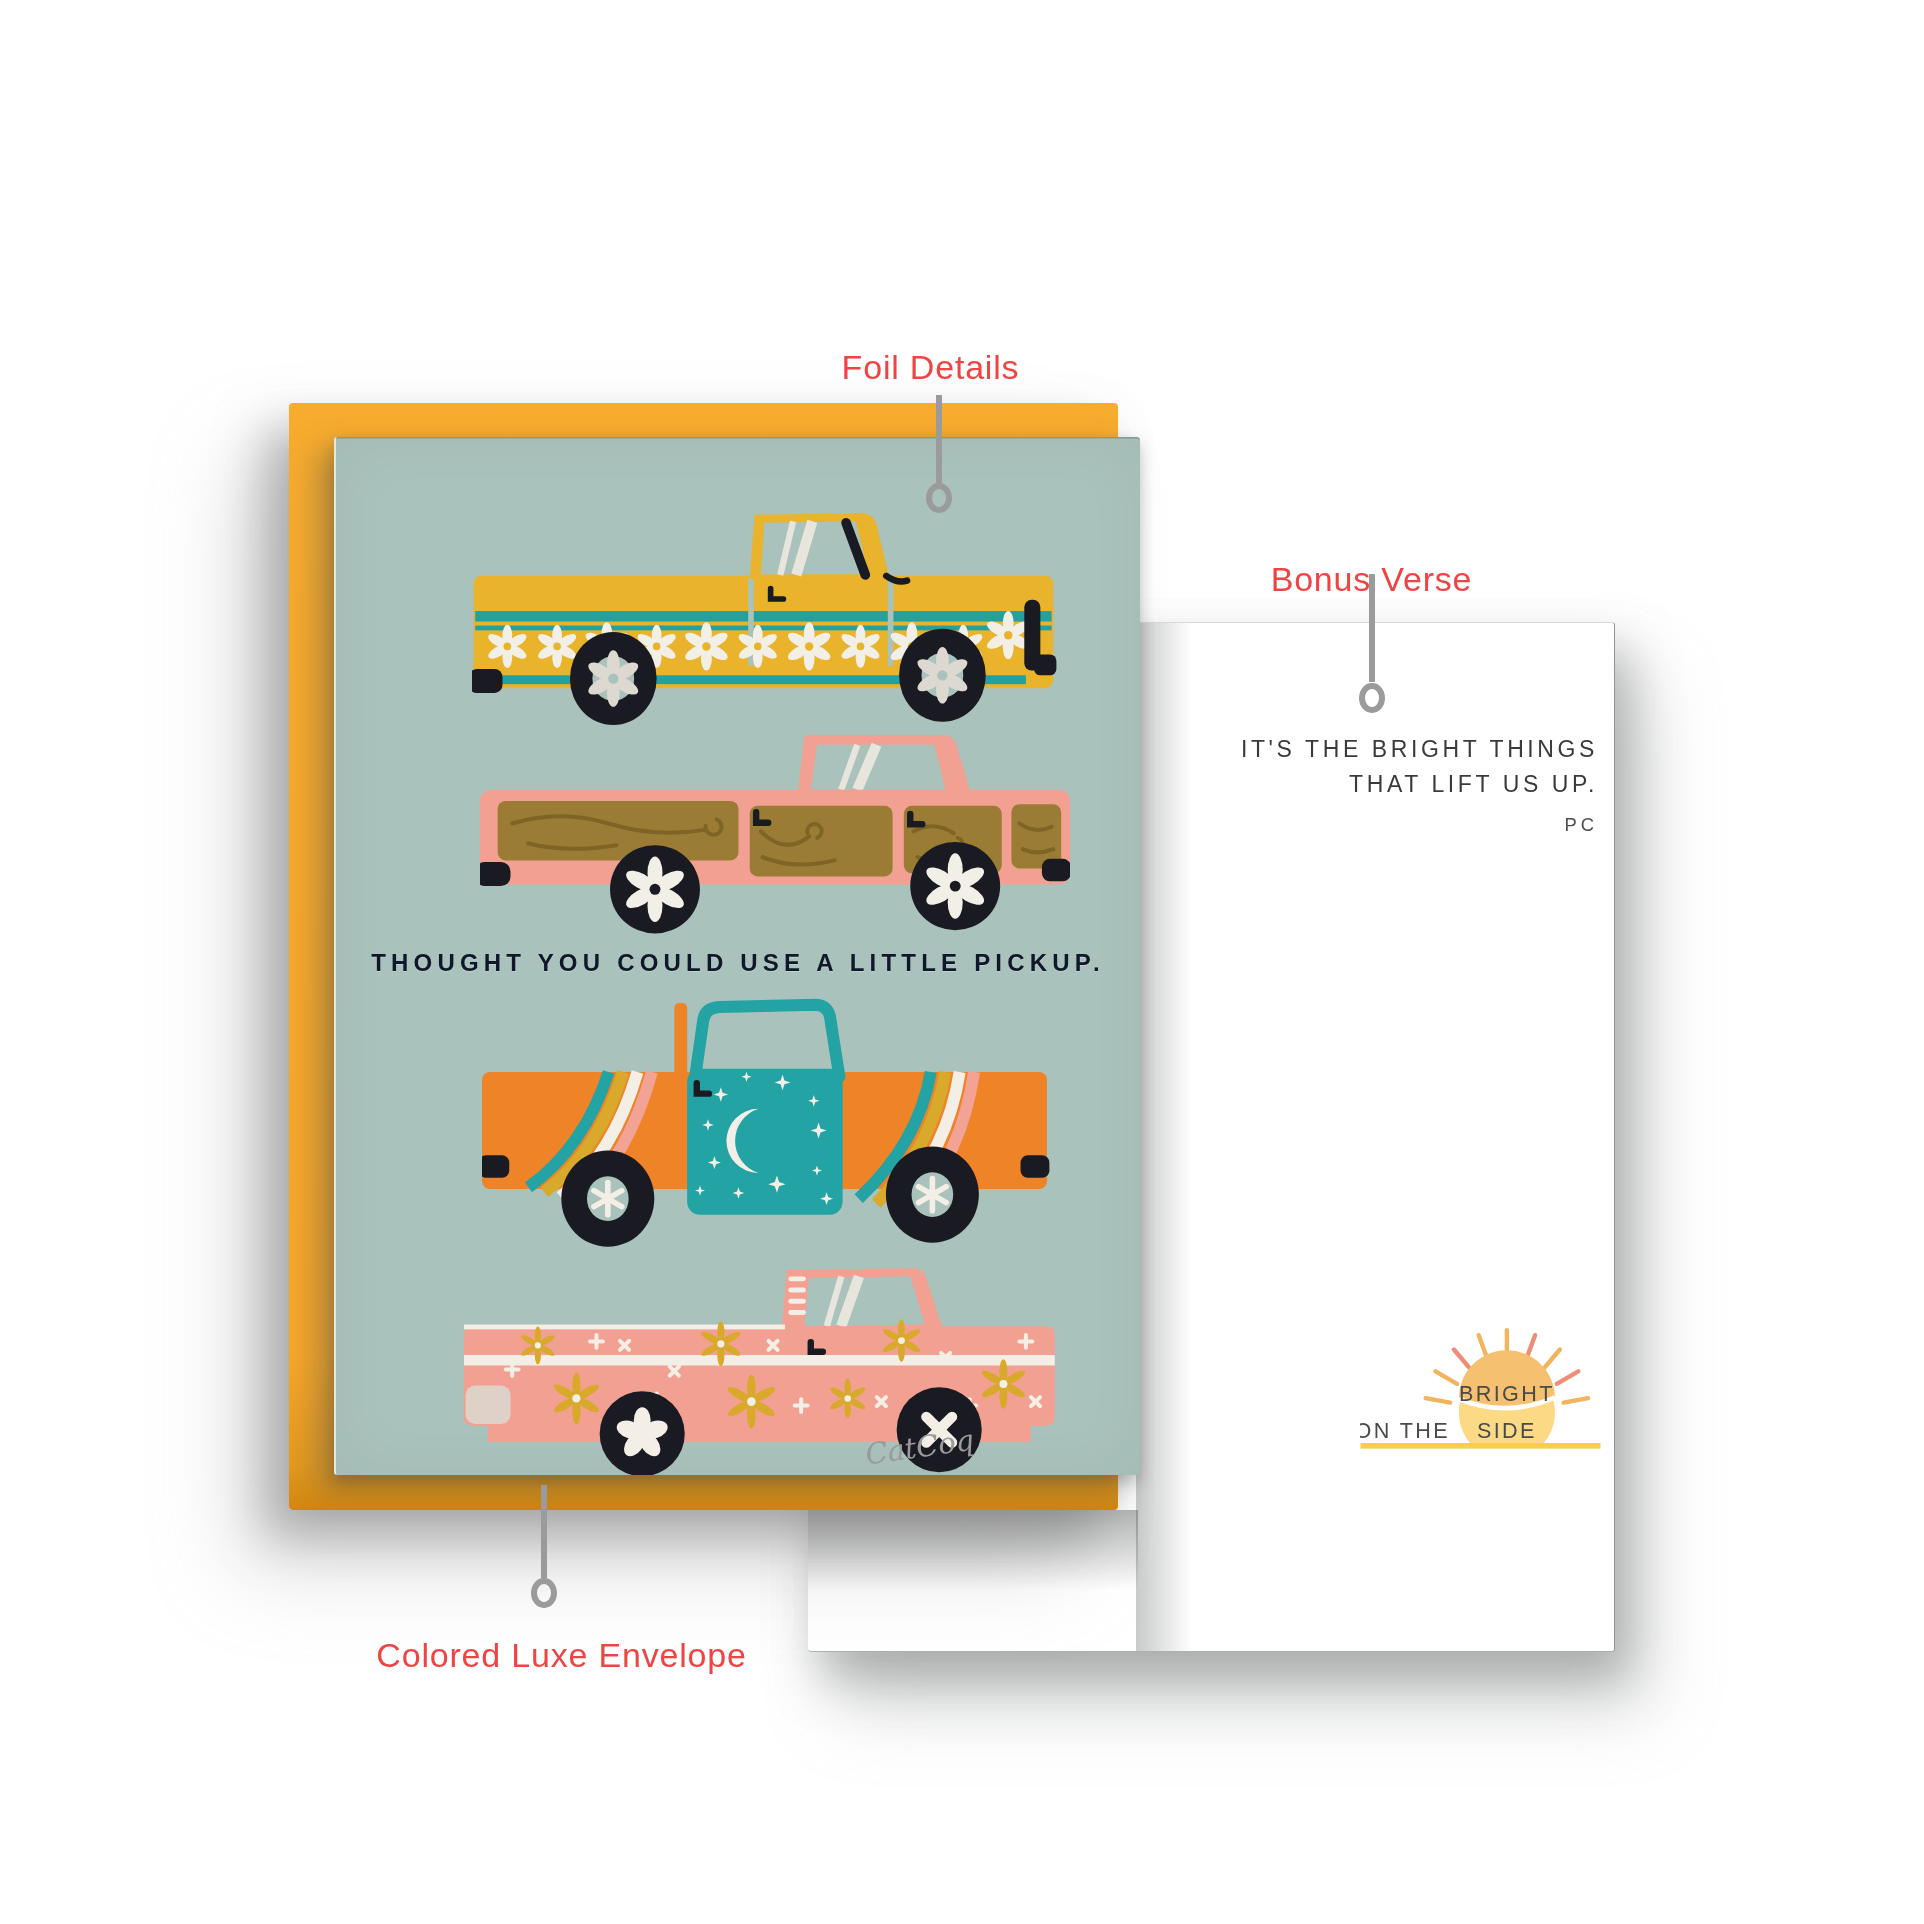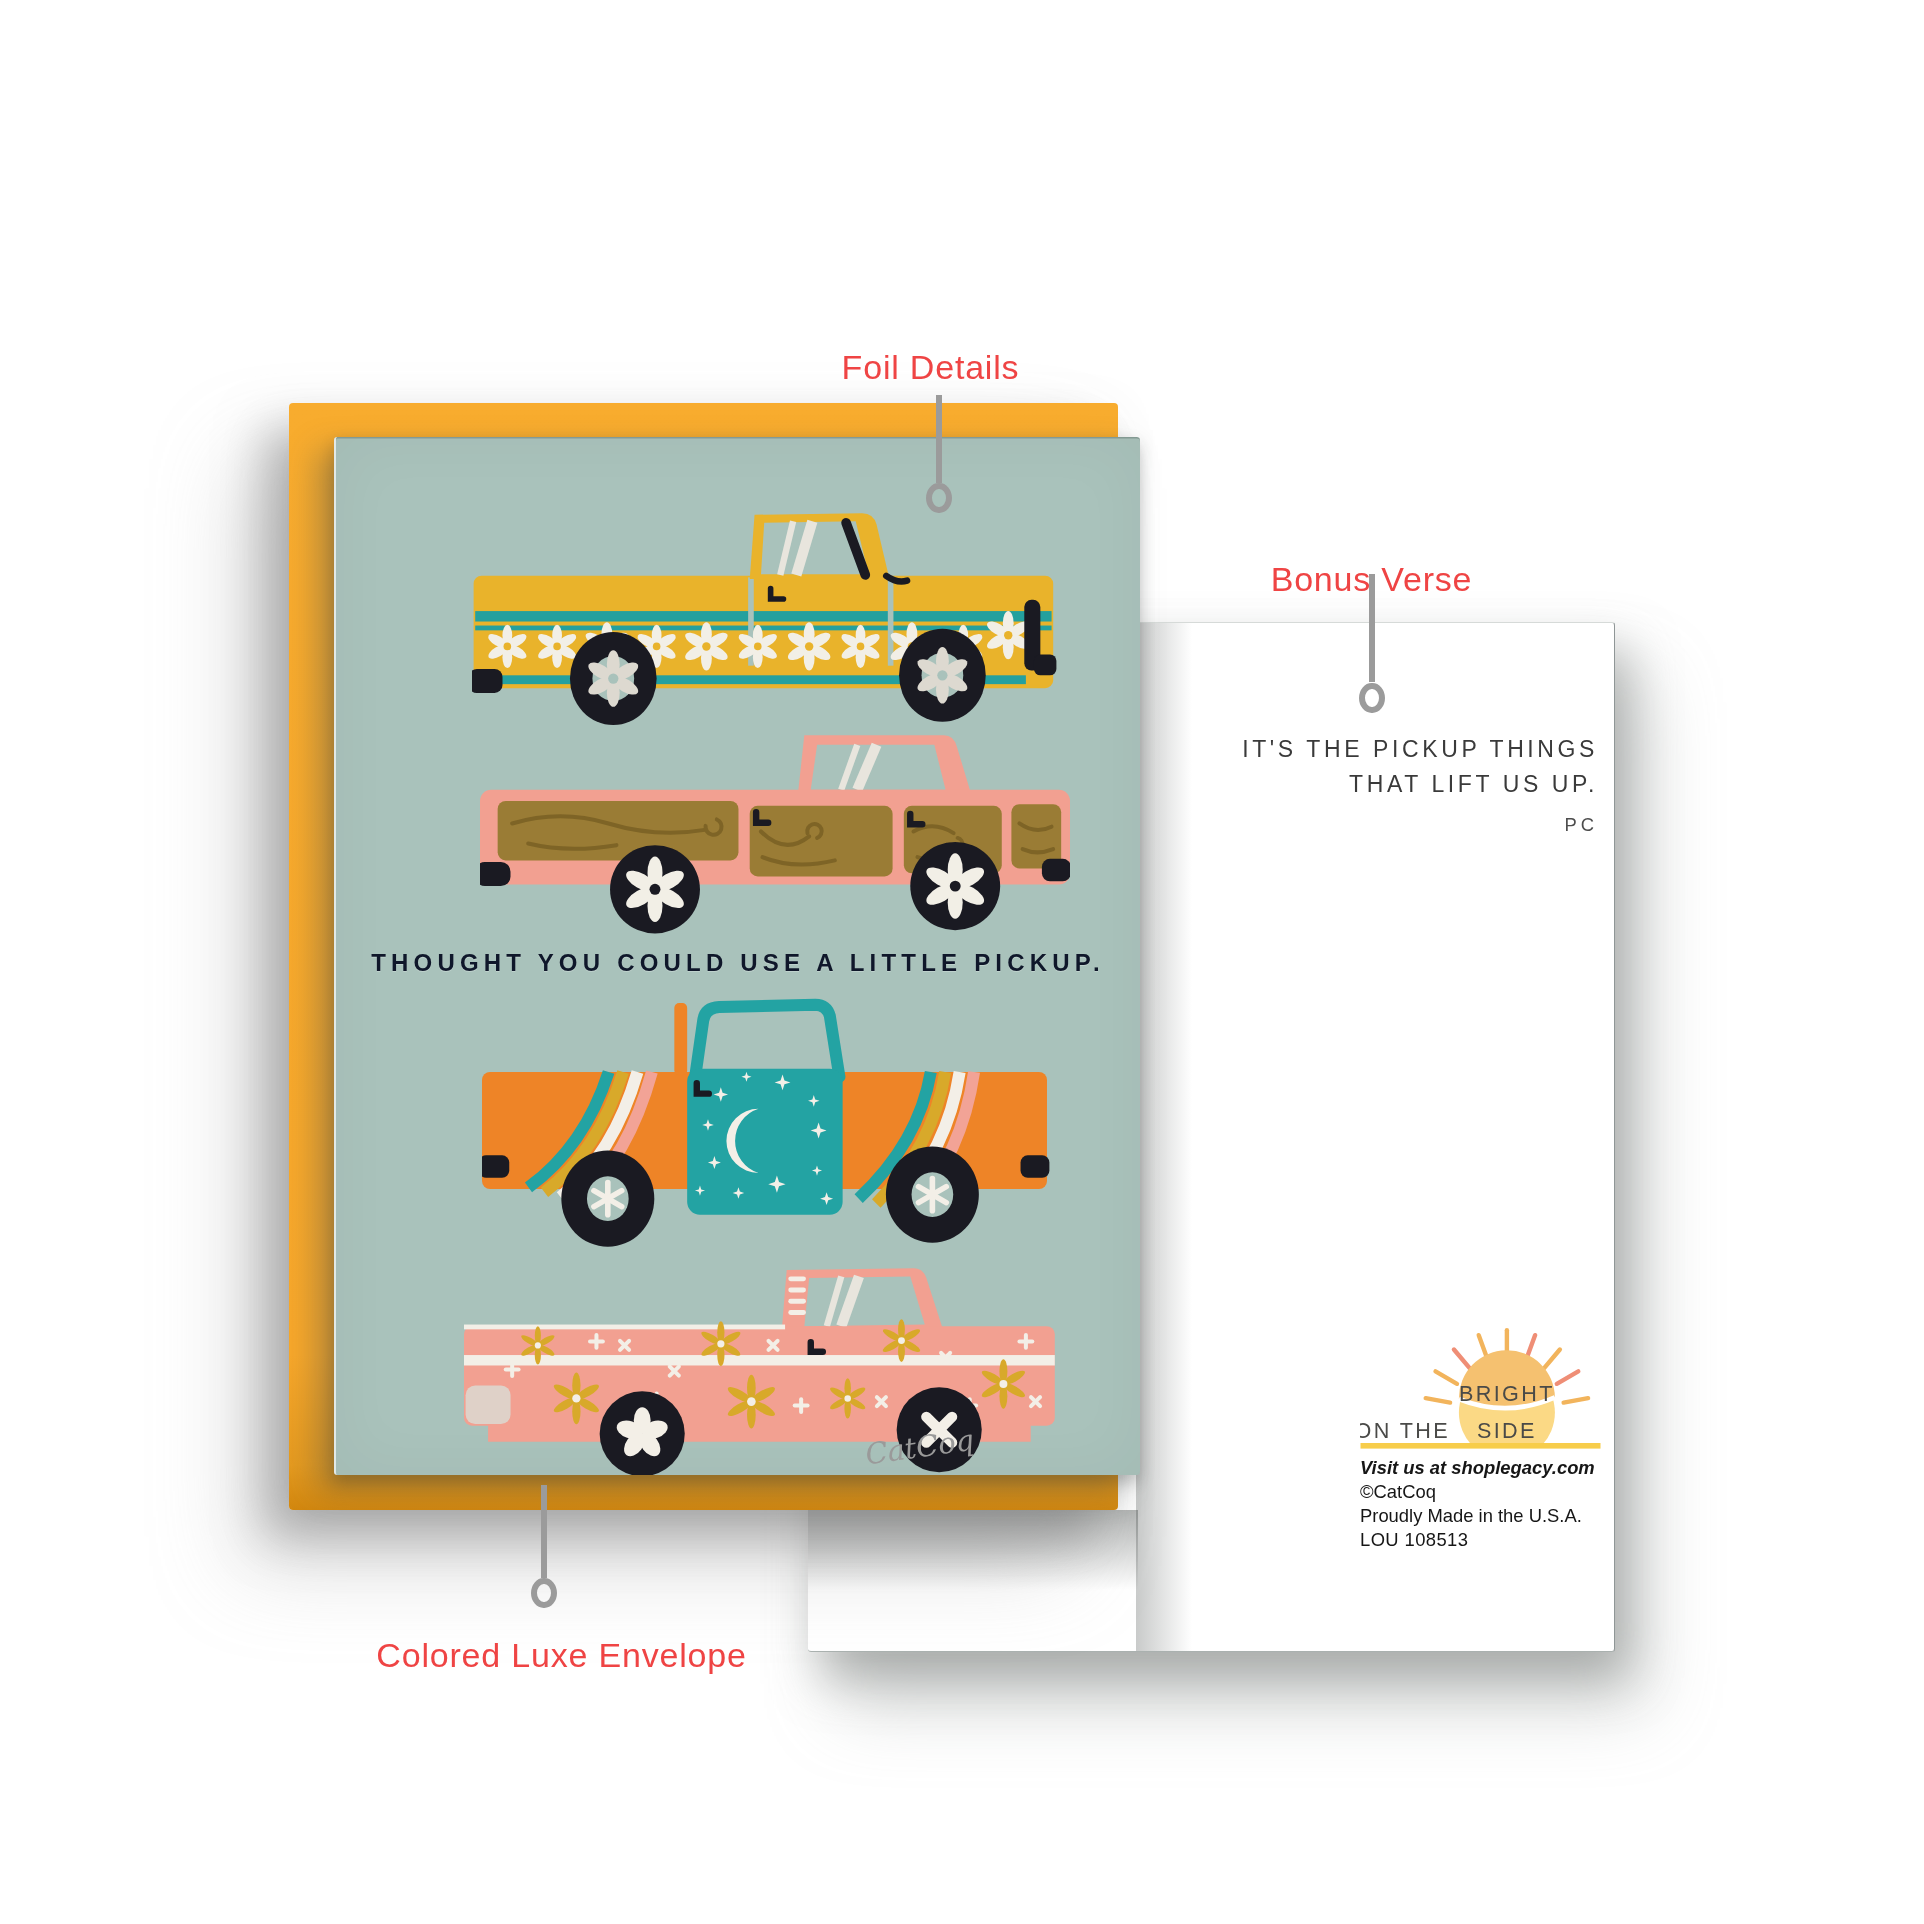--- a/index.html
+++ b/index.html
@@ -49,21 +49,21 @@
 </head>
 <body>
 
 <div class="canvas">
 
   <div class="card-back">
     <div class="wc-shadow-right"></div>
     <div class="wc-shadow-bottomleft"></div>
 
     <div class="verse">
-      <div>IT'S THE PICKUP THINGS</div>
+      <div>IT'S THE BRIGHT THINGS</div>
       <div>THAT LIFT US UP.</div>
       <div class="pc">PC</div>
     </div>
 
     <div class="logo-block">
       <svg width="241" height="132" viewBox="0 0 300 165">
         <defs>
             <clipPath id="sunclip">
               <rect x="0" y="0" width="300" height="157"></rect>
             </clipPath>
@@ -82,26 +82,20 @@
         <g clip-path="url(#sunclip)">
           <circle cx="183" cy="117" r="60" fill="#FBD985"></circle>
           <path d="M123,100 A60,60 0 0 1 243,98 Q183,124 123,100 Z" fill="#F5C170"></path>
           <path d="M123,100 Q183,124 243,98" stroke="#ffffff" stroke-width="6" fill="none"></path>
         </g>
         <text x="183" y="103" text-anchor="middle" font-size="27" letter-spacing="3" fill="#4A4A48">BRIGHT</text>
         <text x="112" y="149" text-anchor="end" font-size="27" letter-spacing="3" fill="#4A4A48">ON THE</text>
         <text x="183" y="149" text-anchor="middle" font-size="27" letter-spacing="3" fill="#4A4A48">SIDE</text>
         <rect x="0" y="155" width="300" height="7" fill="#F7CD4B"></rect>
       </svg>
-      <div class="logo-footer">
-        <div class="visit">Visit us at shoplegacy.com</div>
-        <div>©CatCoq</div>
-        <div>Proudly Made in the U.S.A.</div>
-        <div class="sku">LOU 108513</div>
-      </div>
     </div>
   </div>
 
   <div class="envelope"></div>
 
   <div class="card-front">
 
     <svg class="truck" style="left:136px;top:60px" width="586" height="233" viewBox="0 0 730 290">
       <defs>
         <g id="t1d">

